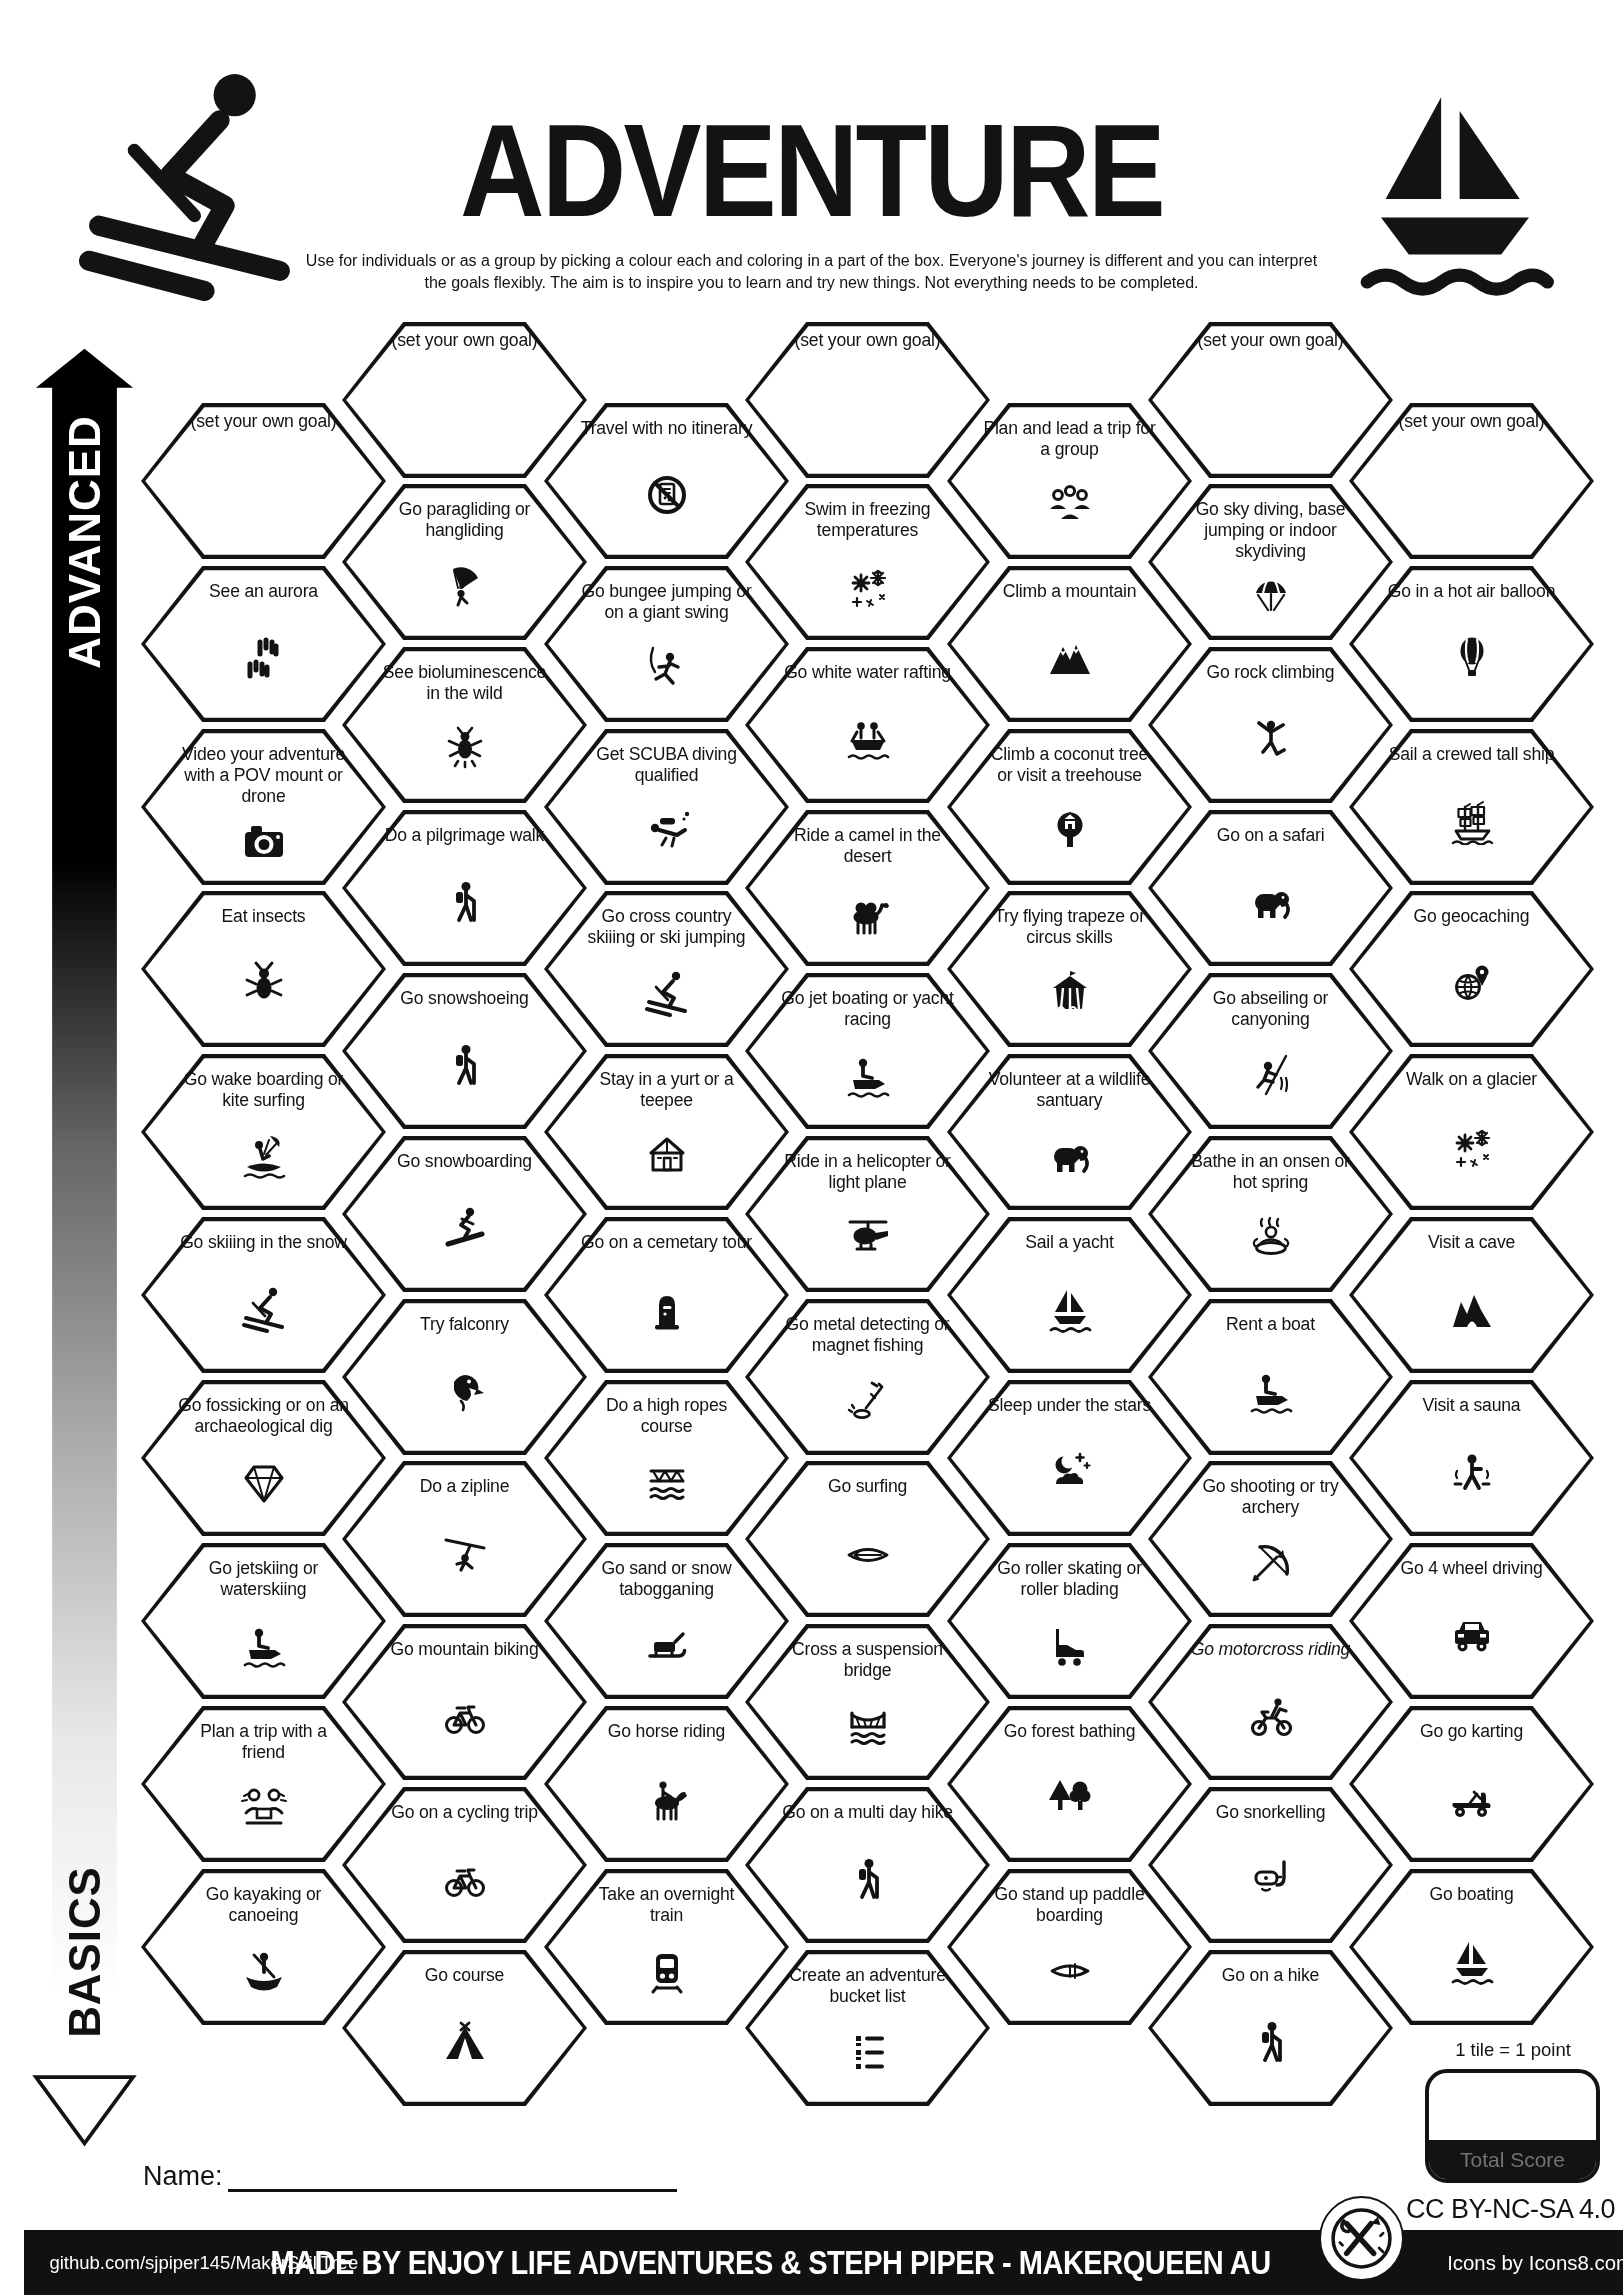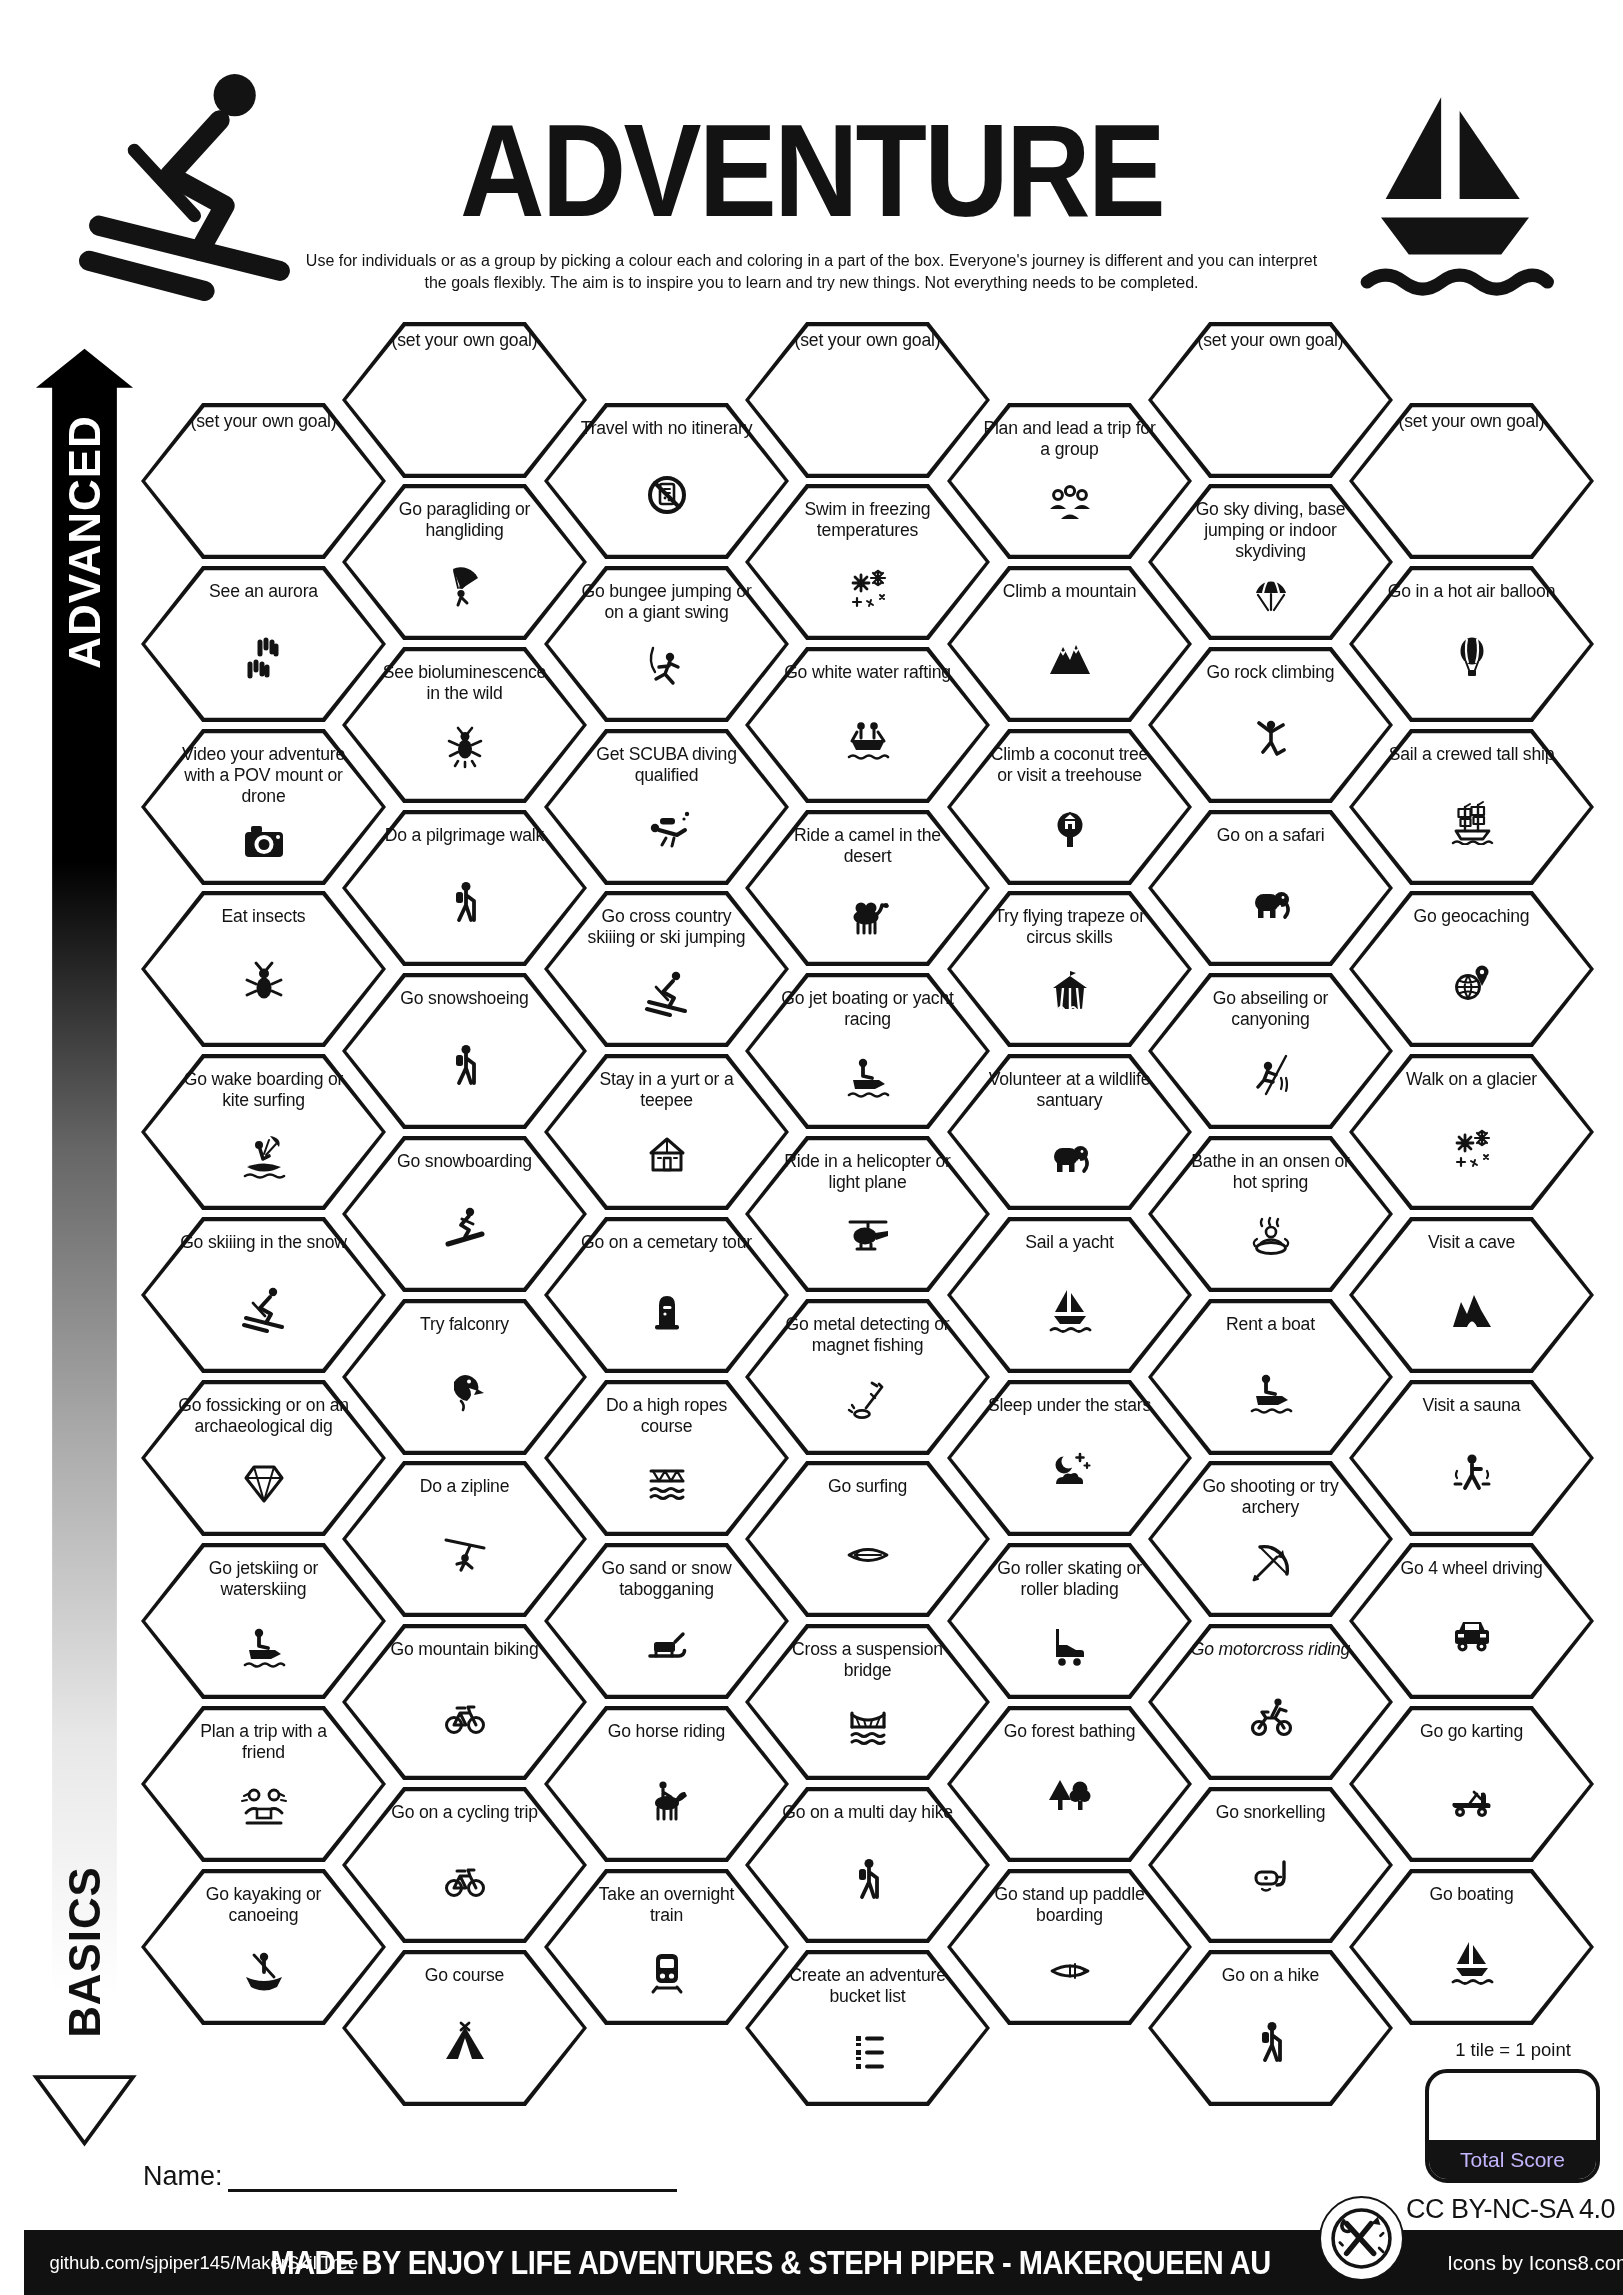--- a/index.html
+++ b/index.html
@@ -45,21 +45,21 @@
   .road{width:70px;height:78px;}
 
   .name-row{position:absolute;left:143px;top:2161px;display:flex;align-items:flex-end;gap:5px;}
   .name-label{font-size:27px;}
   .name-line{width:449px;border-bottom:3.2px solid #131313;height:27px;}
 
   .tile-note{position:absolute;left:1425px;top:2039px;width:176px;text-align:center;font-size:18.5px;}
   .score-box{position:absolute;left:1425px;top:2069px;width:175px;height:114px;
       border:4.2px solid #131313;border-radius:22px;background:#fff;box-sizing:border-box;overflow:hidden;}
   .score-value{position:absolute;top:0;left:0;right:0;bottom:39px;}
-  .score-band{position:absolute;left:0;right:0;bottom:0;height:39px;background:#131313;color:#c4b5fd;
+  .score-band{position:absolute;left:0;right:0;bottom:0;height:39px;background:#131313;color:#737373;
       display:flex;align-items:center;justify-content:center;font-size:21px;text-align:center;}
 
   .license-badge{position:absolute;left:1319px;top:2196px;width:81px;height:81px;background:#fff;
       border:2.8px solid #131313;border-radius:50%;z-index:6;display:flex;align-items:center;justify-content:center;}
   .license-badge svg{width:65px;height:65px;}
   .license-text{position:absolute;left:1406px;top:2194px;font-size:27px;letter-spacing:-0.5px;}
 
   .footer-bar{position:absolute;left:0;top:2230px;width:100%;height:66px;background:#111;color:#fff;z-index:4;margin-left:24px;}
   .footer-left{position:absolute;left:25.4px;top:50%;transform:translateY(-50%);font-size:18.5px;}
   .footer-center{position:absolute;left:46%;top:50%;transform:translate(-50%,-50%) scaleY(1.15);

